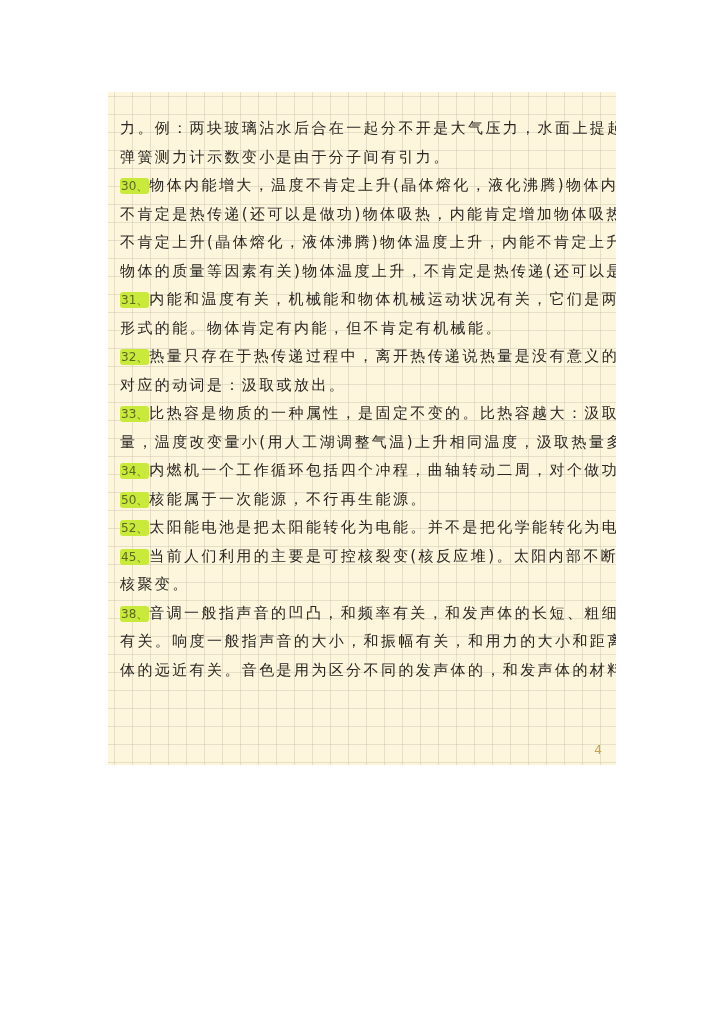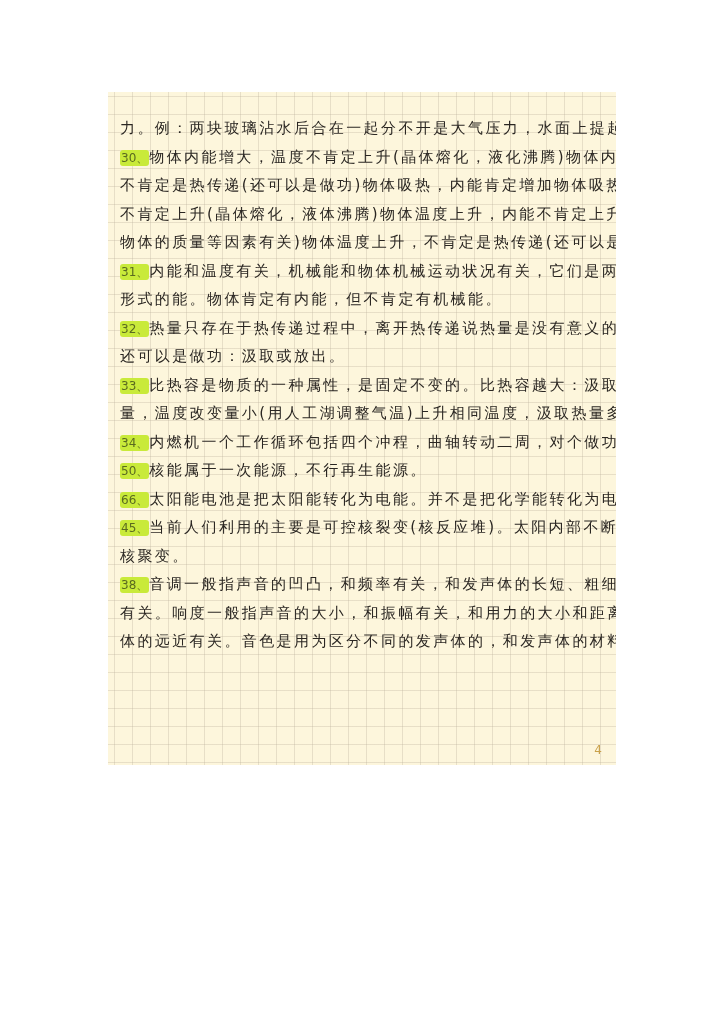--- a/index.html
+++ b/index.html
@@ -29,33 +29,34 @@
   .page-no {
     position: absolute; right: 14px; bottom: 8px; font-size: 12px; color: #c9a14a;
   }
 </style>
 </head>
 <body>
 
 <div class="paper">
   <div class="lines">
     <div class="line"><span>力。例：两块玻璃沾水后合在一起分不开是大气压力，水面上提起玻璃</span></div>
+    <div class="line"><span>弹簧测力计示数变小是由于分子间有引力。</span></div>
     <div class="line"><span class="num">30、</span><span>物体内能增大，温度不肯定上升(晶体熔化，液化沸腾)物体内能增加，</span></div>
     <div class="line"><span>不肯定是热传递(还可以是做功)物体吸热，内能肯定增加物体吸热温度</span></div>
     <div class="line"><span>不肯定上升(晶体熔化，液体沸腾)物体温度上升，内能不肯定上升(还和</span></div>
     <div class="line"><span>物体的质量等因素有关)物体温度上升，不肯定是热传递(还可以是做功)。</span></div>
     <div class="line"><span class="num">31、</span><span>内能和温度有关，机械能和物体机械运动状况有关，它们是两种不同</span></div>
     <div class="line"><span>形式的能。物体肯定有内能，但不肯定有机械能。</span></div>
     <div class="line"><span class="num">32、</span><span>热量只存在于热传递过程中，离开热传递说热量是没有意义的。热量</span></div>
-    <div class="line"><span>还可以是做功：汲取或放出。</span></div>
+    <div class="line"><span>对应的动词是：汲取或放出。</span></div>
     <div class="line"><span class="num">33、</span><span>比热容是物质的一种属性，是固定不变的。比热容越大：汲取相同热</span></div>
     <div class="line"><span>量，温度改变量小(用人工湖调整气温)上升相同温度，汲取热量多(用水</span></div>
     <div class="line"><span class="num">34、</span><span>内燃机一个工作循环包括四个冲程，曲轴转动二周，对个做功一次，</span></div>
     <div class="line"><span class="num">50、</span><span>核能属于一次能源，不行再生能源。</span></div>
-    <div class="line"><span class="num">66、</span><span>太阳能电池是把太阳能转化为电能。并不是把化学能转化为电能。</span></div>
+    <div class="line"><span class="num">52、</span><span>太阳能电池是把太阳能转化为电能。并不是把化学能转化为电能。</span></div>
     <div class="line"><span class="num">45、</span><span>当前人们利用的主要是可控核裂变(核反应堆)。太阳内部不断发生着</span></div>
     <div class="line"><span>核聚变。</span></div>
     <div class="line"><span class="num">38、</span><span>音调一般指声音的凹凸，和频率有关，和发声体的长短、粗细、松紧</span></div>
     <div class="line"><span>有关。响度一般指声音的大小，和振幅有关，和用力的大小和距离发声</span></div>
     <div class="line"><span>体的远近有关。音色是用为区分不同的发声体的，和发声体的材料和结</span></div>
   </div>
   <div class="page-no">4</div>
 </div>
 
 </body></html>

